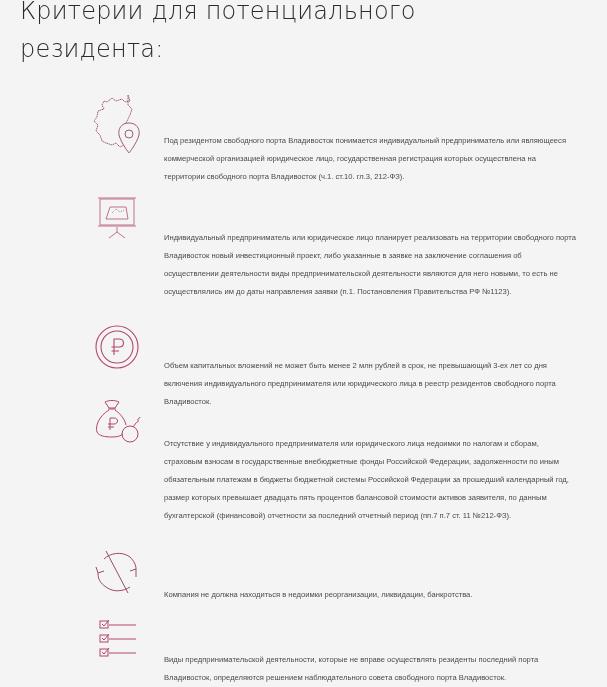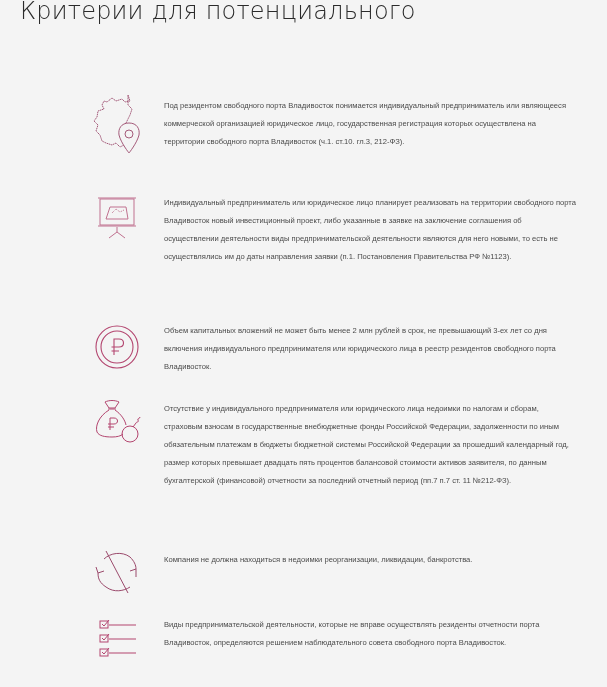--- a/index.html
+++ b/index.html
@@ -17,28 +17,29 @@
     color: #2b2b2b; letter-spacing: 0.2px; margin: 0;
     width: 520px;
   }
   .item { position: absolute; left: 0; width: 607px; }
   .icon {
     position: absolute; left: 88px; width: 56px; height: 60px;
   }
   .icon svg { width: 100%; height: 100%; overflow: visible; }
   .text {
     position: absolute; left: 164px; width: 412px;
-    font-size: 7.6px; line-height: 18px; color: #4a4a4a;
+    font-size: 7.6px; line-height: 18px; color: #4a4a4a; margin-top: 35px;
   }
 </style>
 </head>
 <body>
 
 <h1 class="title">
   <span>Критерии для потенциального</span><br>
+  <span>резидента:</span>
 </h1>
 
 <div class="item" style="top:97px;">
   <div class="icon" style="top:-4px;height:66px;width:50px;left:92px;">
     <svg viewBox="0 0 50 66" fill="none" stroke="#9b4a6c" stroke-width="0.9">
       <path d="M36 2 L38 8 L33 9 L30 6 L24 8 L20 5 L15 9 L12 8 L10 12 L12 16 L6 18 L5 24 L2 28 L6 32 L4 38 L8 42 L10 48 L14 50 L20 52 L24 50 L28 54 L32 52 L30 44 L28 38 L34 30 L38 22 L40 16 L36 12 Z" stroke-dasharray="1.5 0.6"></path>
       <path d="M37 30 C29 30 26 36 27 42 C29 50 37 60 37 60 C37 60 45 50 47 42 C48 36 45 30 37 30 Z" fill="#f4f4f4"></path>
       <circle cx="37" cy="41" r="4"></circle>
     </svg>
   </div>
@@ -107,14 +108,14 @@
       <path d="M3 6 L5 8 L10 2"></path>
       <line x1="10" y1="7" x2="37" y2="7"></line>
       <rect x="1" y="17" width="8" height="7"></rect>
       <path d="M3 20 L5 22 L10 16"></path>
       <line x1="10" y1="21" x2="37" y2="21"></line>
       <rect x="1" y="31" width="8" height="7"></rect>
       <path d="M3 34 L5 36 L10 30"></path>
       <line x1="10" y1="35" x2="37" y2="35"></line>
     </svg>
   </div>
-  <div class="text">Виды предпринимательской деятельности, которые не вправе осуществлять резиденты отчетности порта Владивосток, определяются решением наблюдательного совета свободного порта Владивосток.</div>
+  <div class="text">Виды предпринимательской деятельности, которые не вправе осуществлять резиденты последний порта Владивосток, определяются решением наблюдательного совета свободного порта Владивосток.</div>
 </div>
 
 </body></html>

